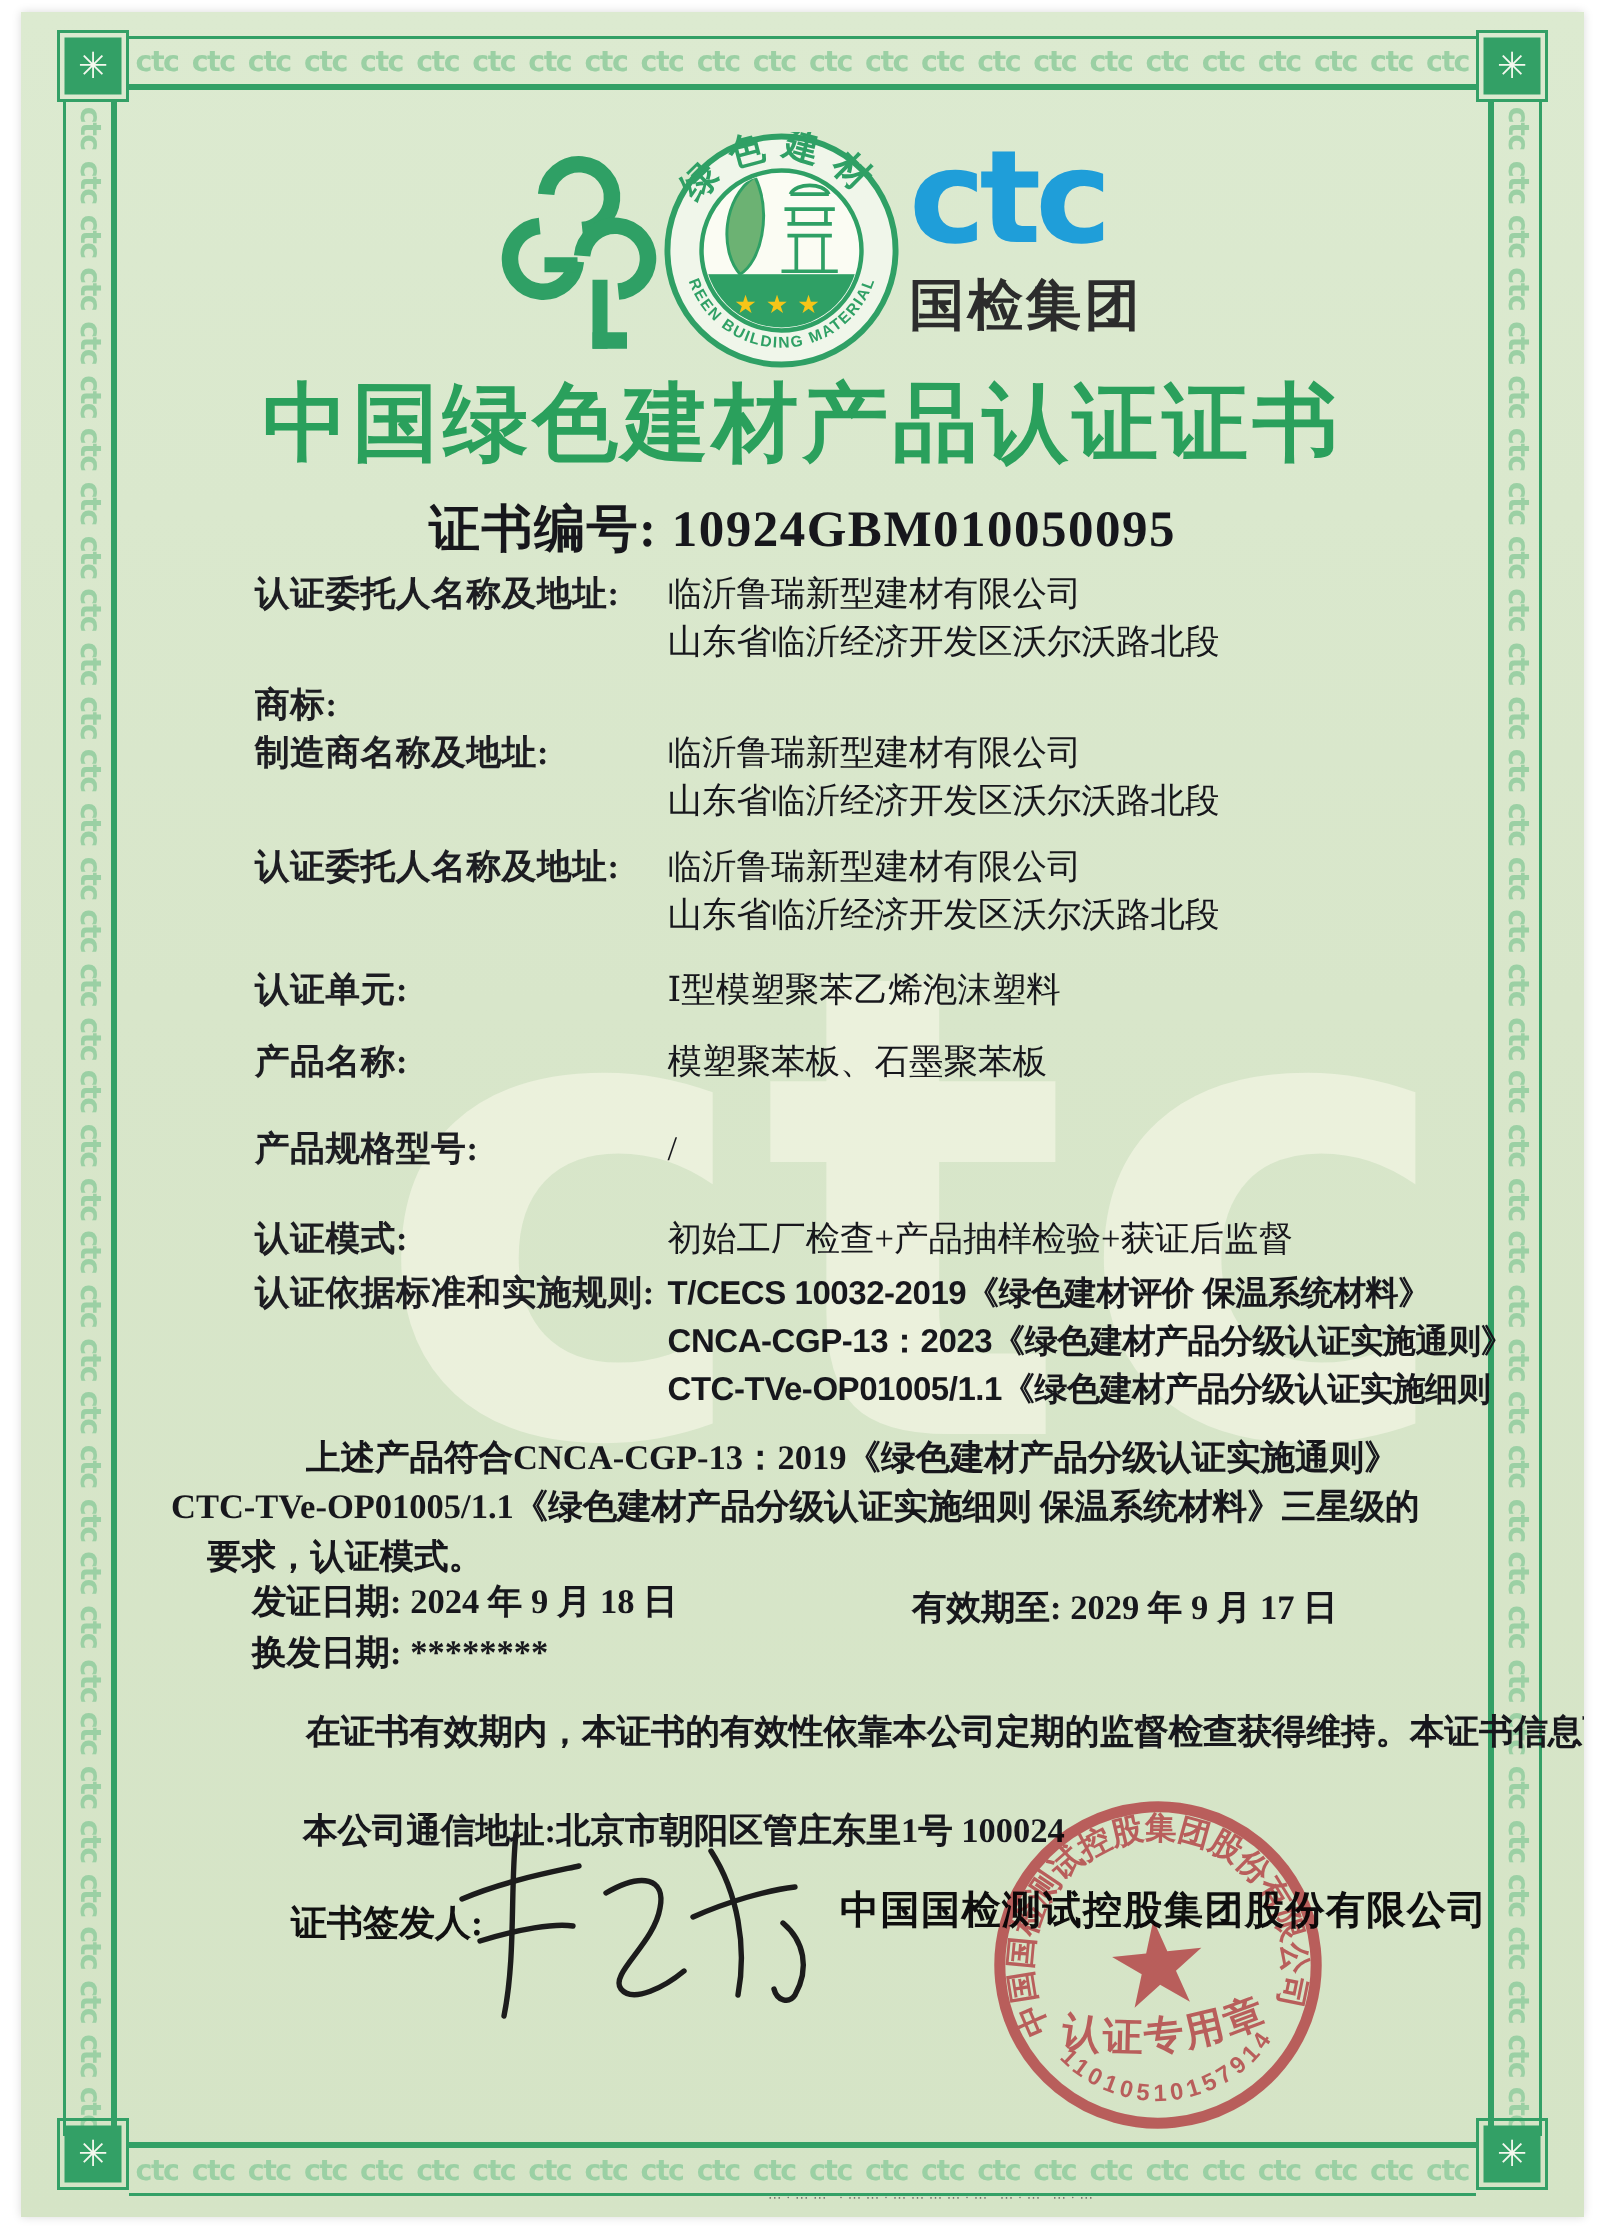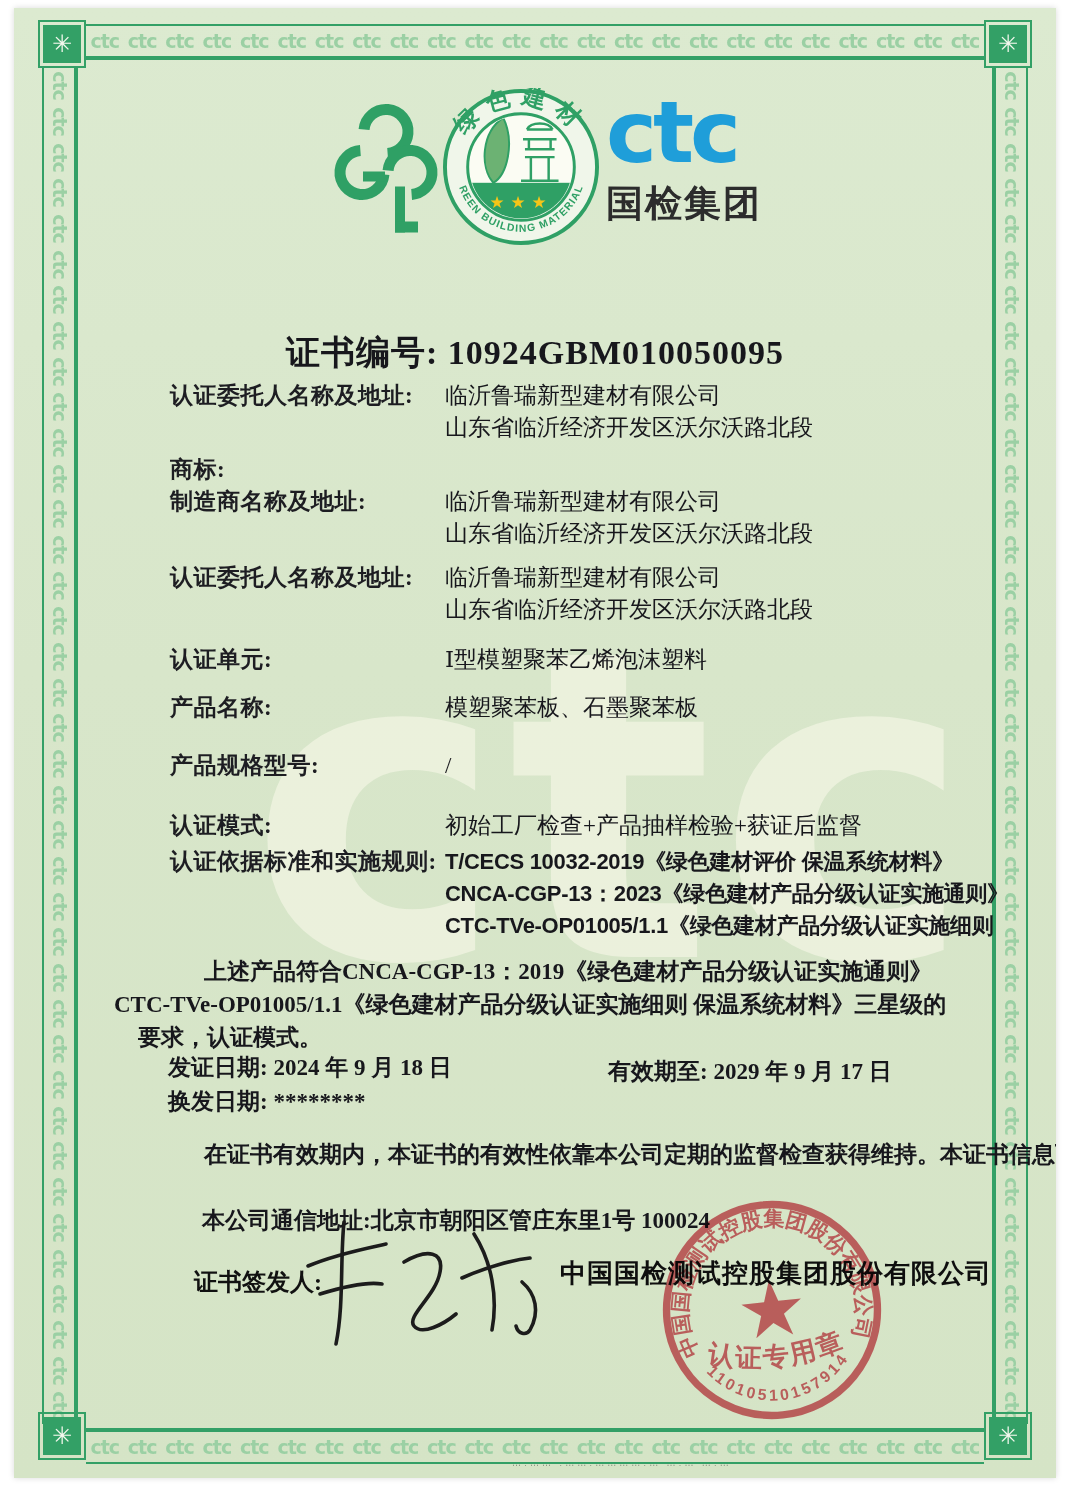--- a/index.html
+++ b/index.html
@@ -282,20 +282,21 @@
         <text x="80" y="122" text-anchor="middle" font-size="17" fill="#f5c518" letter-spacing="6">★★★</text>
       </g>
     </svg>
 
     <div class="ctc-block">
       <div class="ctc-word">ctc</div>
       <div class="ctc-sub">国检集团</div>
     </div>
   </div>
 
+  <div class="title">中国绿色建材产品认证证书</div>
   <div class="certno">
     <span>证书编号:</span>
     <span>10924GBM010050095</span>
   </div>
 
   <div class="row" style="top:372px">
     <div class="lab">认证委托人名称及地址:</div>
     <div class="val">
       <div>临沂鲁瑞新型建材有限公司</div>
       <div>山东省临沂经济开发区沃尔沃路北段</div>

